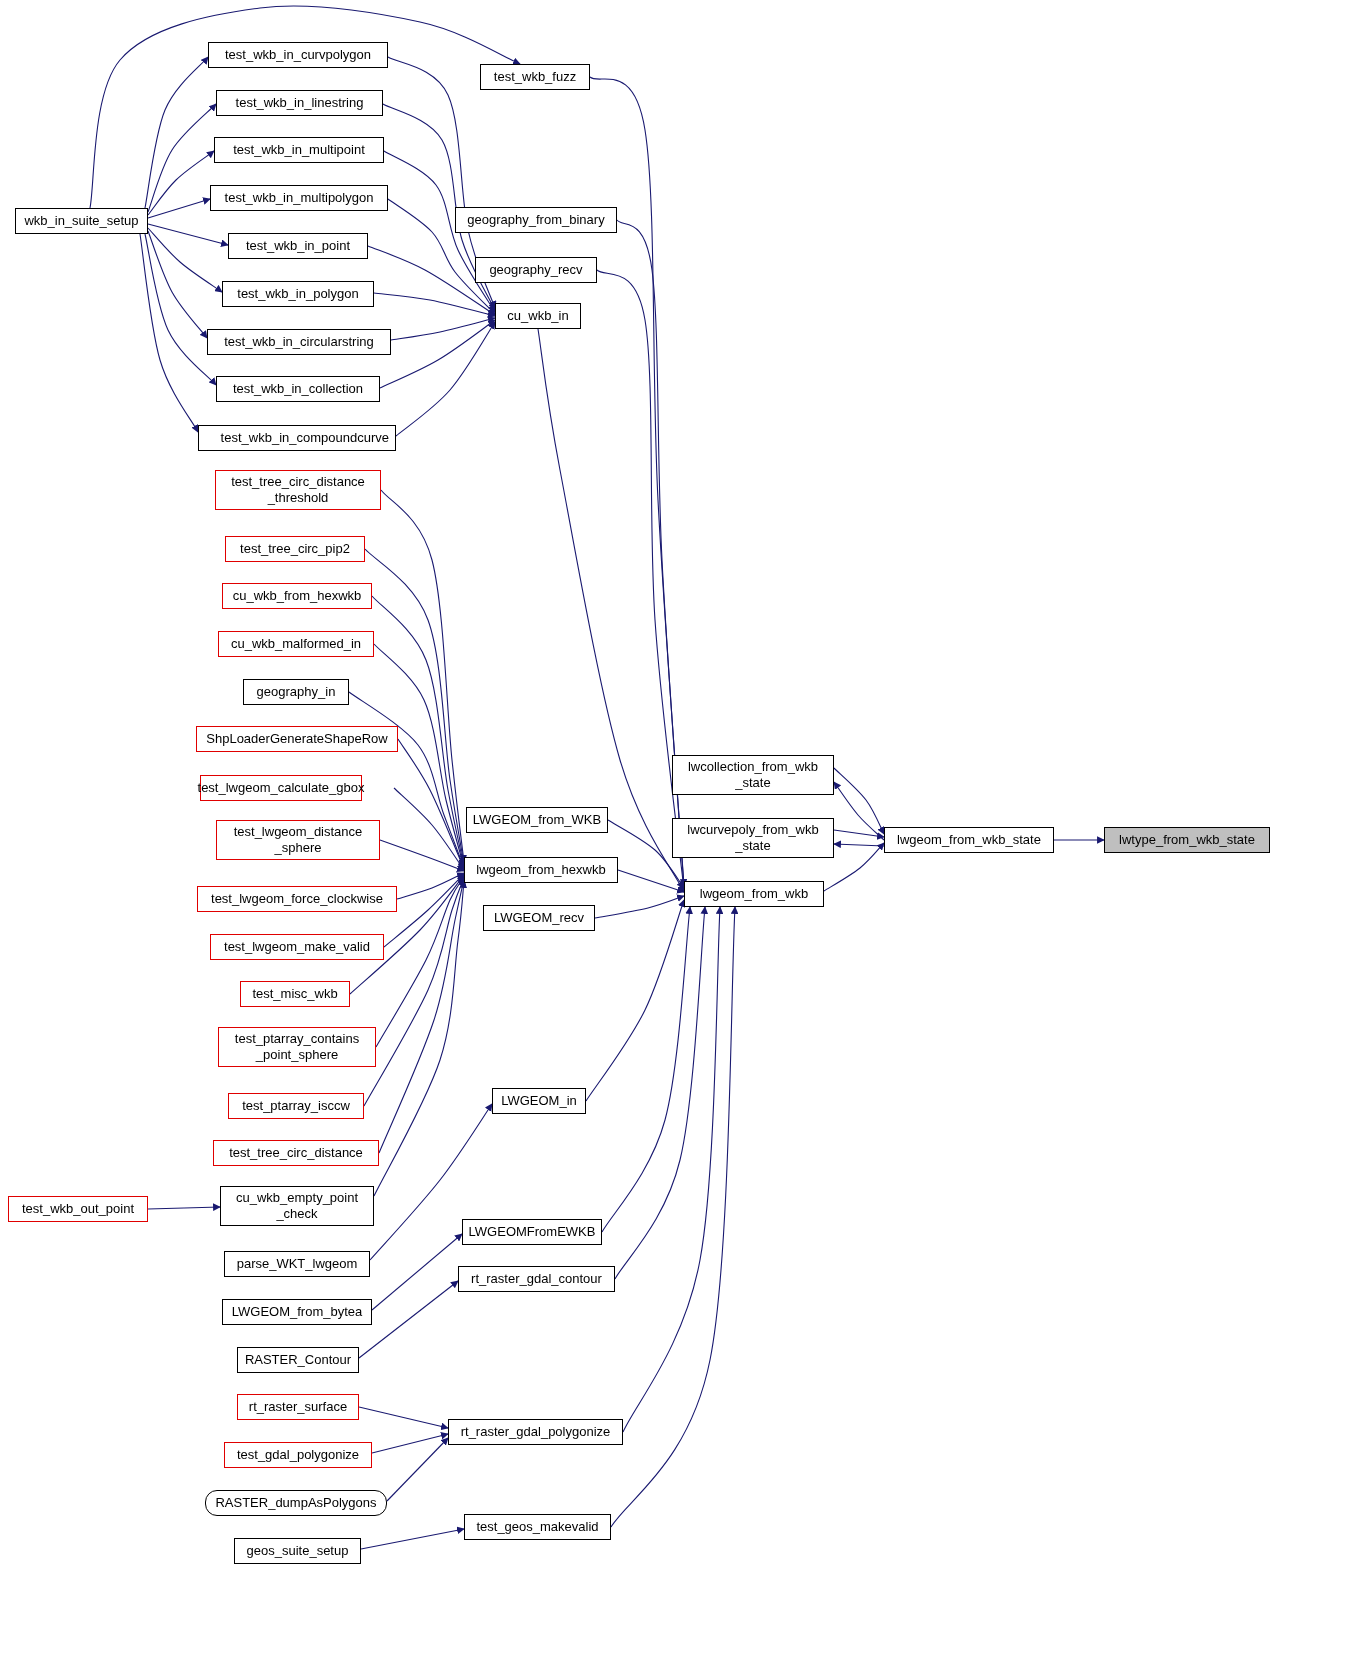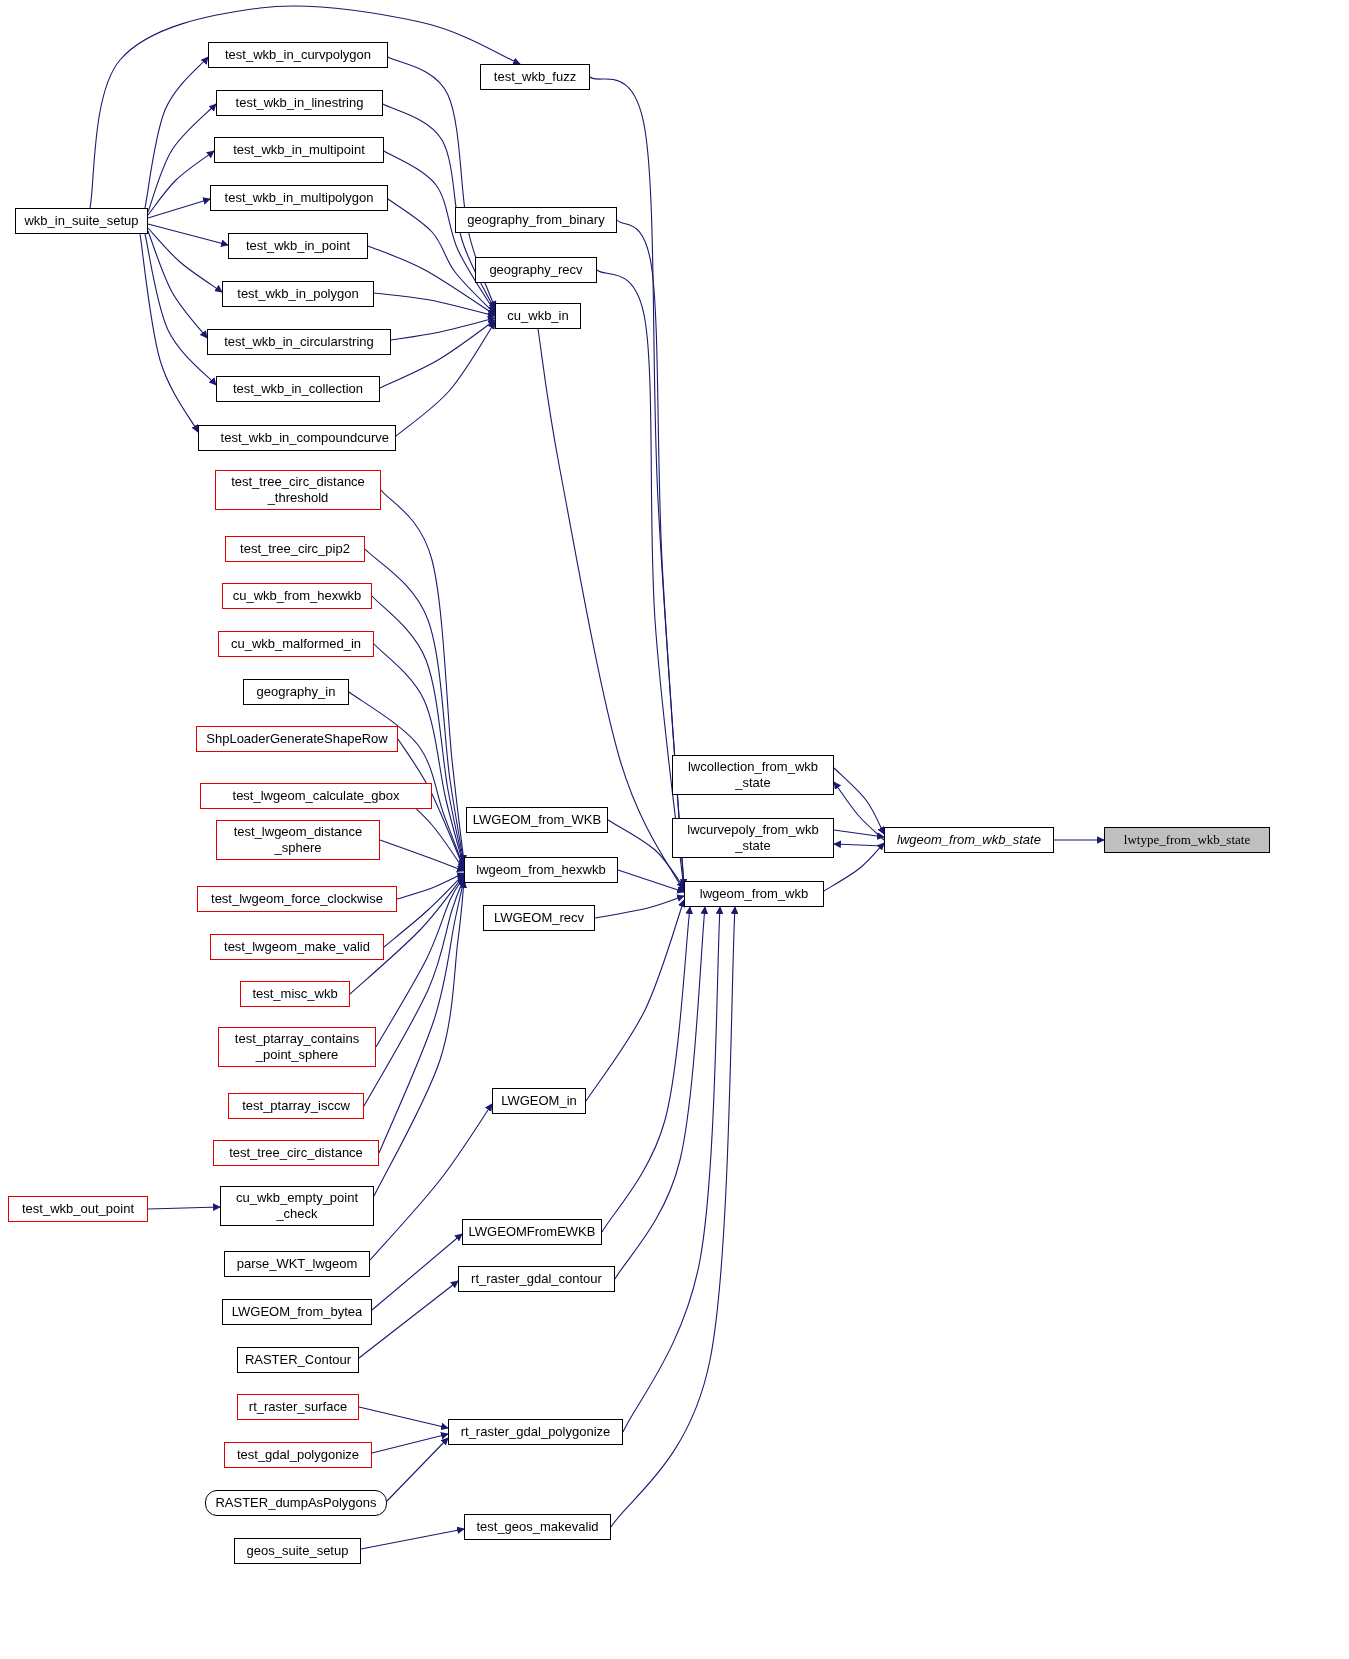--- a/index.html
+++ b/index.html
@@ -139,21 +139,21 @@
     </div>
     <div class="node red" style="left: 218px; top: 631px; width: 156px; height: 26px;">
       <div class="line">cu_wkb_malformed_in</div>
     </div>
     <div class="node" style="left: 243px; top: 679px; width: 106px; height: 26px;">
       <div class="line">geography_in</div>
     </div>
     <div class="node red" style="left: 196px; top: 726px; width: 202px; height: 26px;">
       <div class="line">ShpLoaderGenerateShapeRow</div>
     </div>
-    <div class="node red" style="left: 200px; top: 775px; width: 232px; height: 26px; margin-top: 8px;">
+    <div class="node red" style="left: 200px; top: 775px; width: 162px; height: 26px;">
       <div class="line">test_lwgeom_calculate_gbox</div>
     </div>
     <div class="node red" style="left: 216px; top: 820px; width: 164px; height: 40px;">
       <div class="line">test_lwgeom_distance</div>
       <div class="line">_sphere</div>
     </div>
     <div class="node red" style="left: 197px; top: 886px; width: 200px; height: 26px;">
       <div class="line">test_lwgeom_force_clockwise</div>
     </div>
     <div class="node red" style="left: 210px; top: 934px; width: 174px; height: 26px;">
@@ -228,19 +228,19 @@
       <div class="line">lwcollection_from_wkb</div>
       <div class="line">_state</div>
     </div>
     <div class="node" style="left: 672px; top: 818px; width: 162px; height: 40px;">
       <div class="line">lwcurvepoly_from_wkb</div>
       <div class="line">_state</div>
     </div>
     <div class="node" style="left: 684px; top: 881px; width: 140px; height: 26px;">
       <div class="line">lwgeom_from_wkb</div>
     </div>
-    <div class="node" style="left: 884px; top: 827px; width: 170px; height: 26px; font-style: italic;">
+    <div class="node" style="left: 884px; top: 827px; width: 170px; height: 26px;">
       <div class="line">lwgeom_from_wkb_state</div>
     </div>
-    <div class="node focal" style="left: 1104px; top: 827px; width: 166px; height: 26px; font-family: Liberation Serif, serif;">
+    <div class="node focal" style="left: 1104px; top: 827px; width: 166px; height: 26px;">
       <div class="line">lwtype_from_wkb_state</div>
     </div>
   </div>
 
 </body></html>

